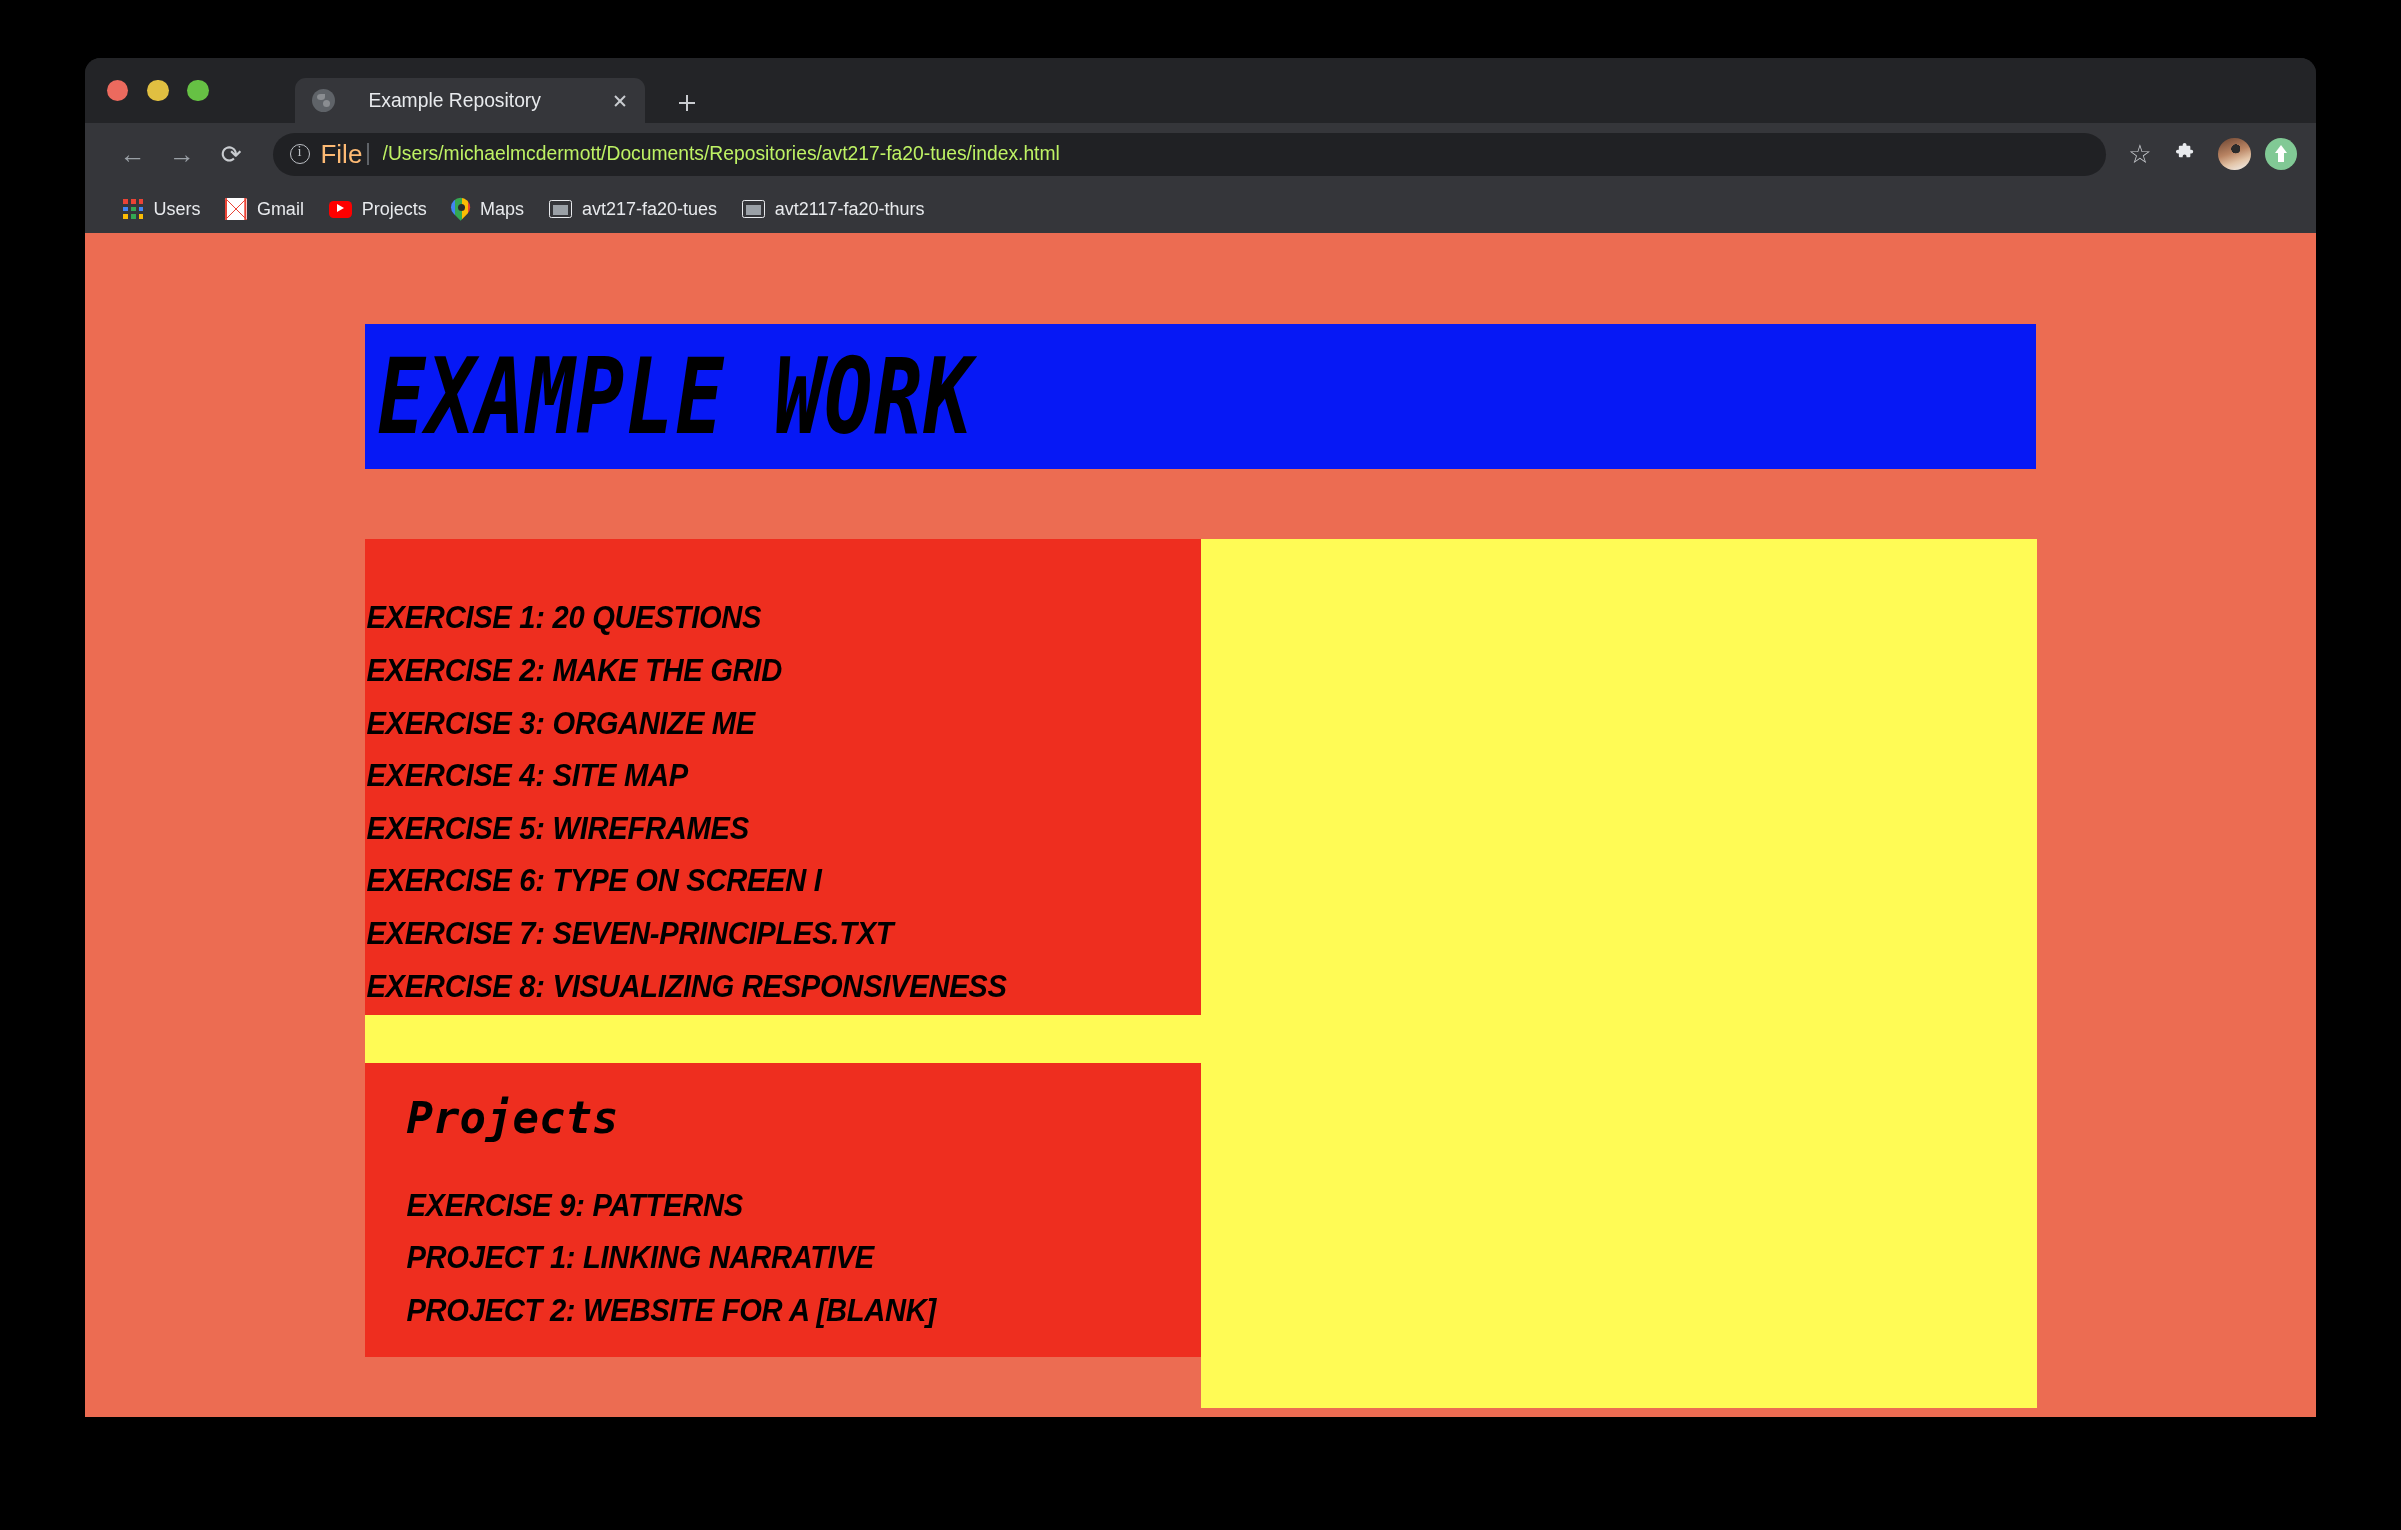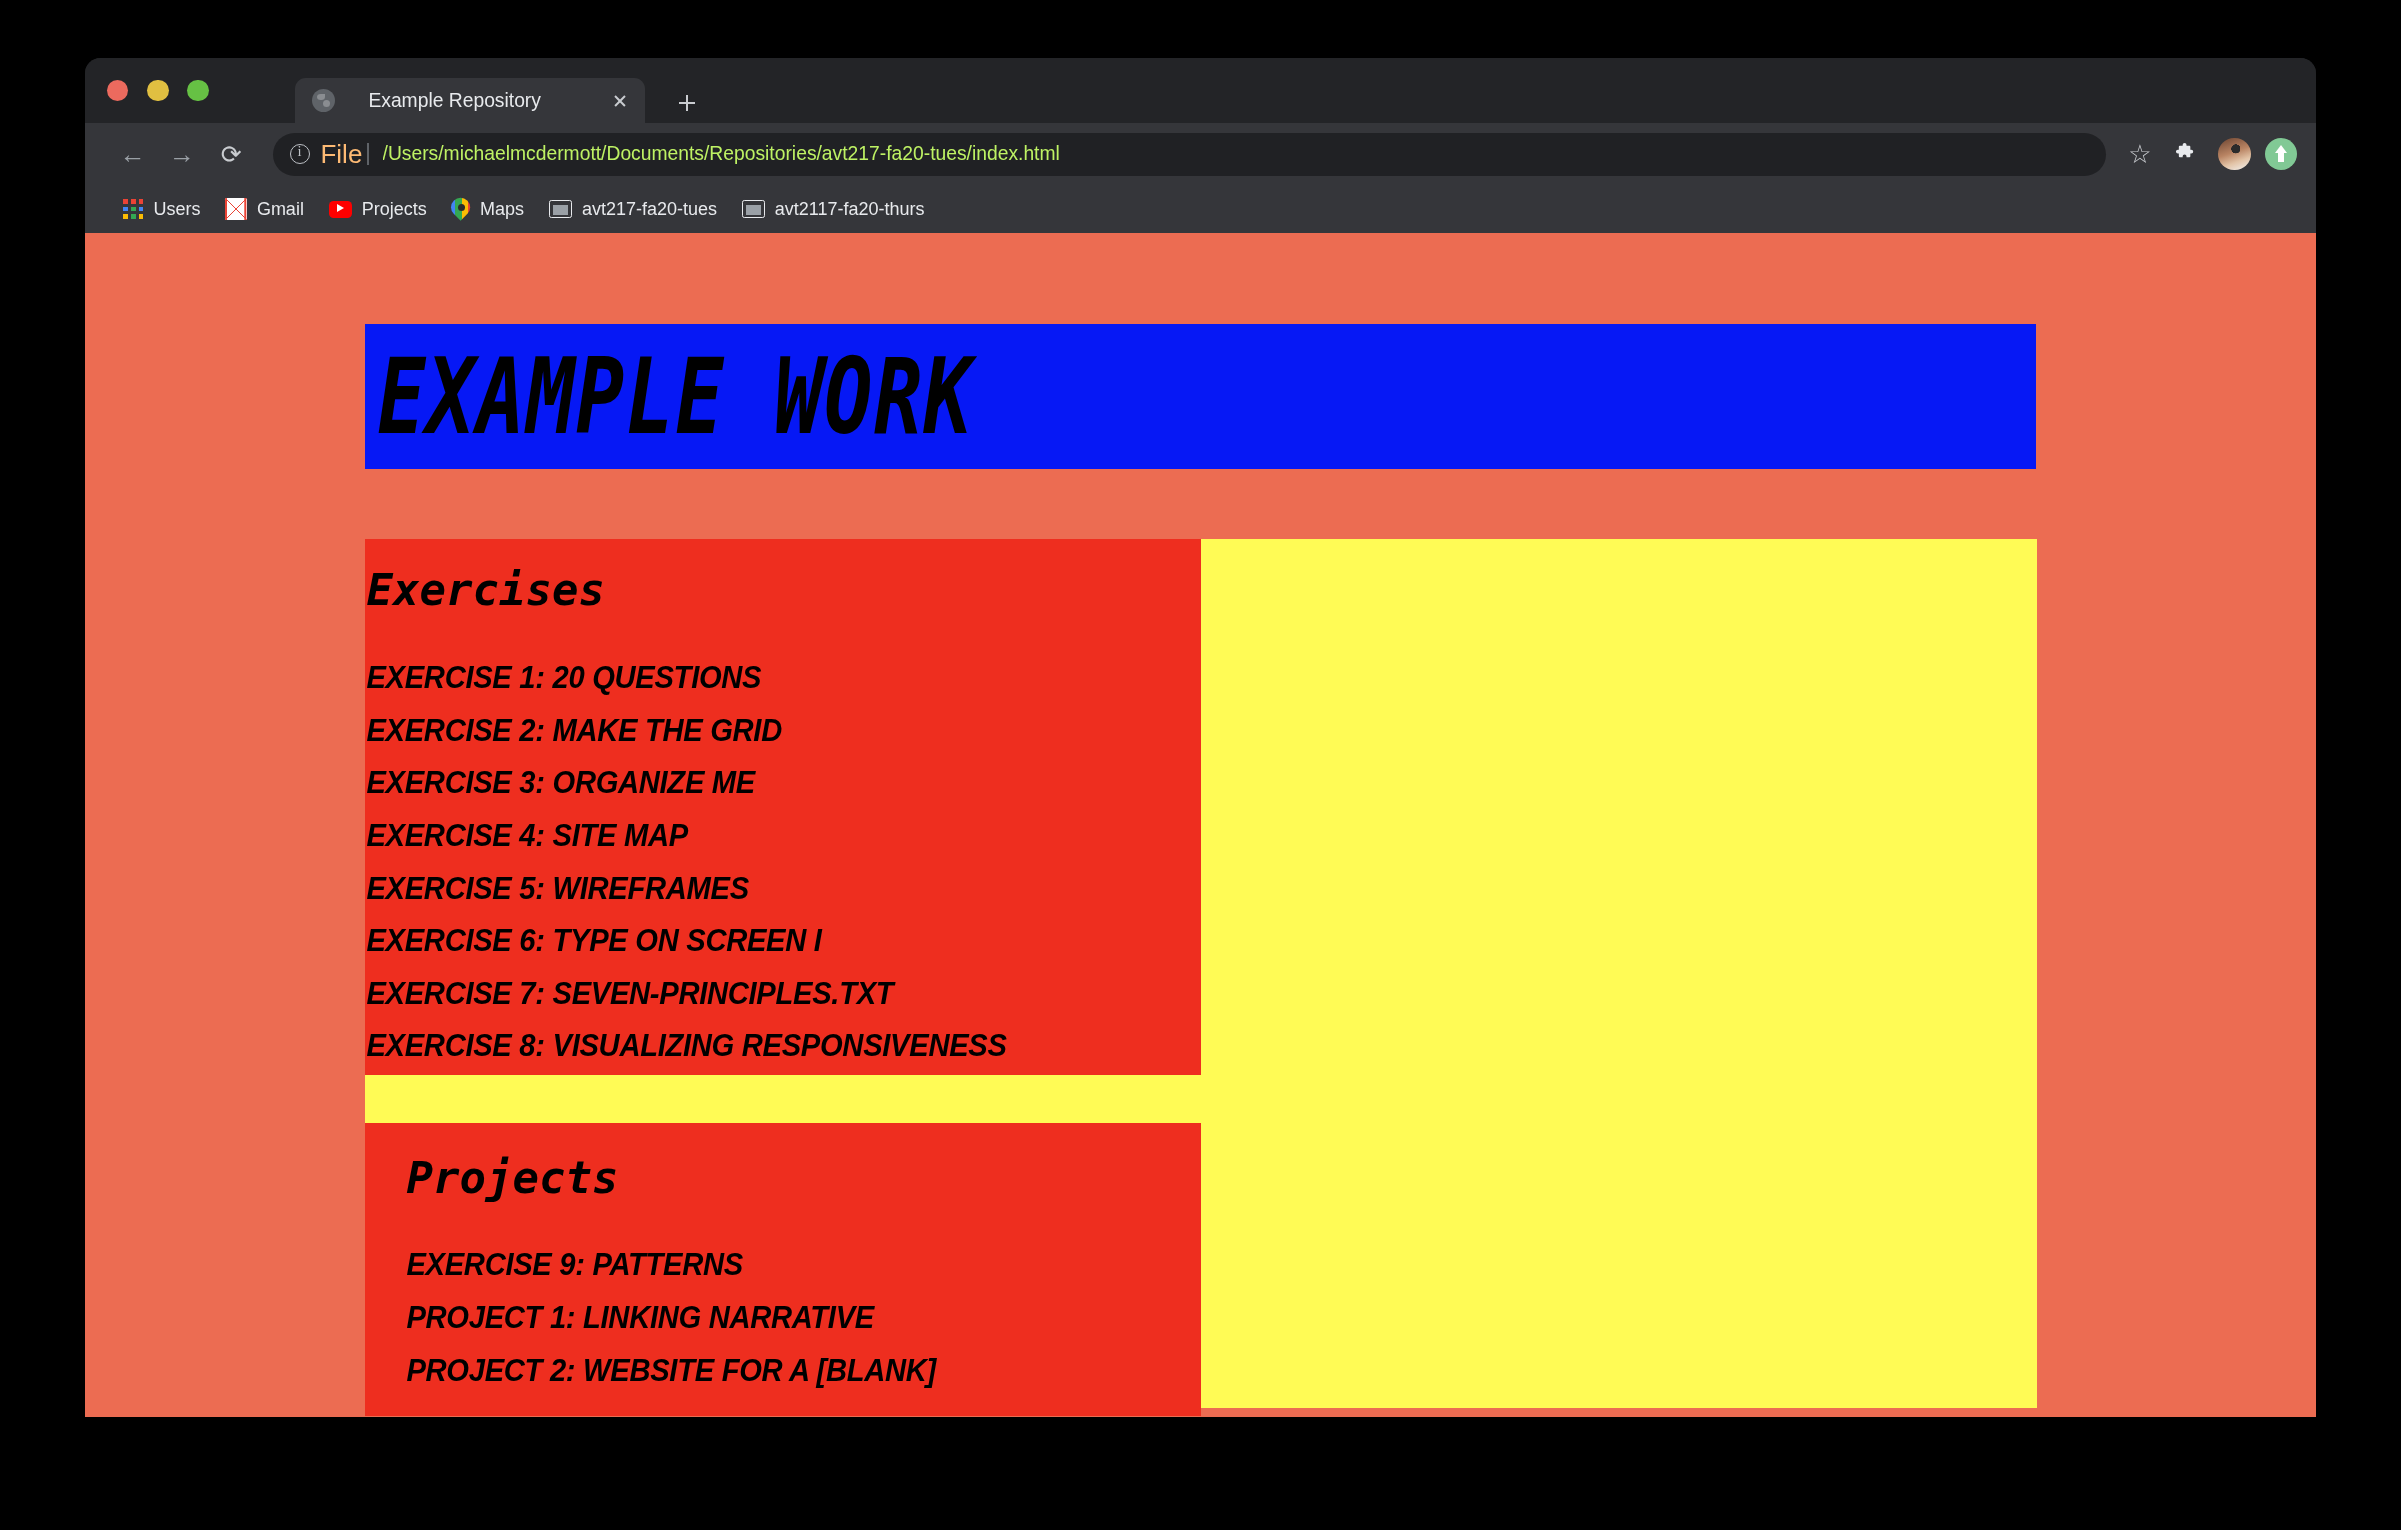--- a/index.html
+++ b/index.html
@@ -529,21 +529,20 @@
 
     <div id="site-banner">
       <div id="site-title">EXAMPLE WORK</div>
     </div>
 
     <div id="content-panel"></div>
 
     <div id="nav-column">
 
       <div class="nav-section" id="exercises-section">
-        <div class="section-heading">Exercises</div>
         <ul class="nav-list">
           <li class="nav-item">EXERCISE 1: 20 QUESTIONS</li>
           <li class="nav-item">EXERCISE 2: MAKE THE GRID</li>
           <li class="nav-item">EXERCISE 3: ORGANIZE ME</li>
           <li class="nav-item">EXERCISE 4: SITE MAP</li>
           <li class="nav-item">EXERCISE 5: WIREFRAMES</li>
           <li class="nav-item">EXERCISE 6: TYPE ON SCREEN I</li>
           <li class="nav-item">EXERCISE 7: SEVEN-PRINCIPLES.TXT</li>
           <li class="nav-item">EXERCISE 8: VISUALIZING RESPONSIVENESS</li>
         </ul>

